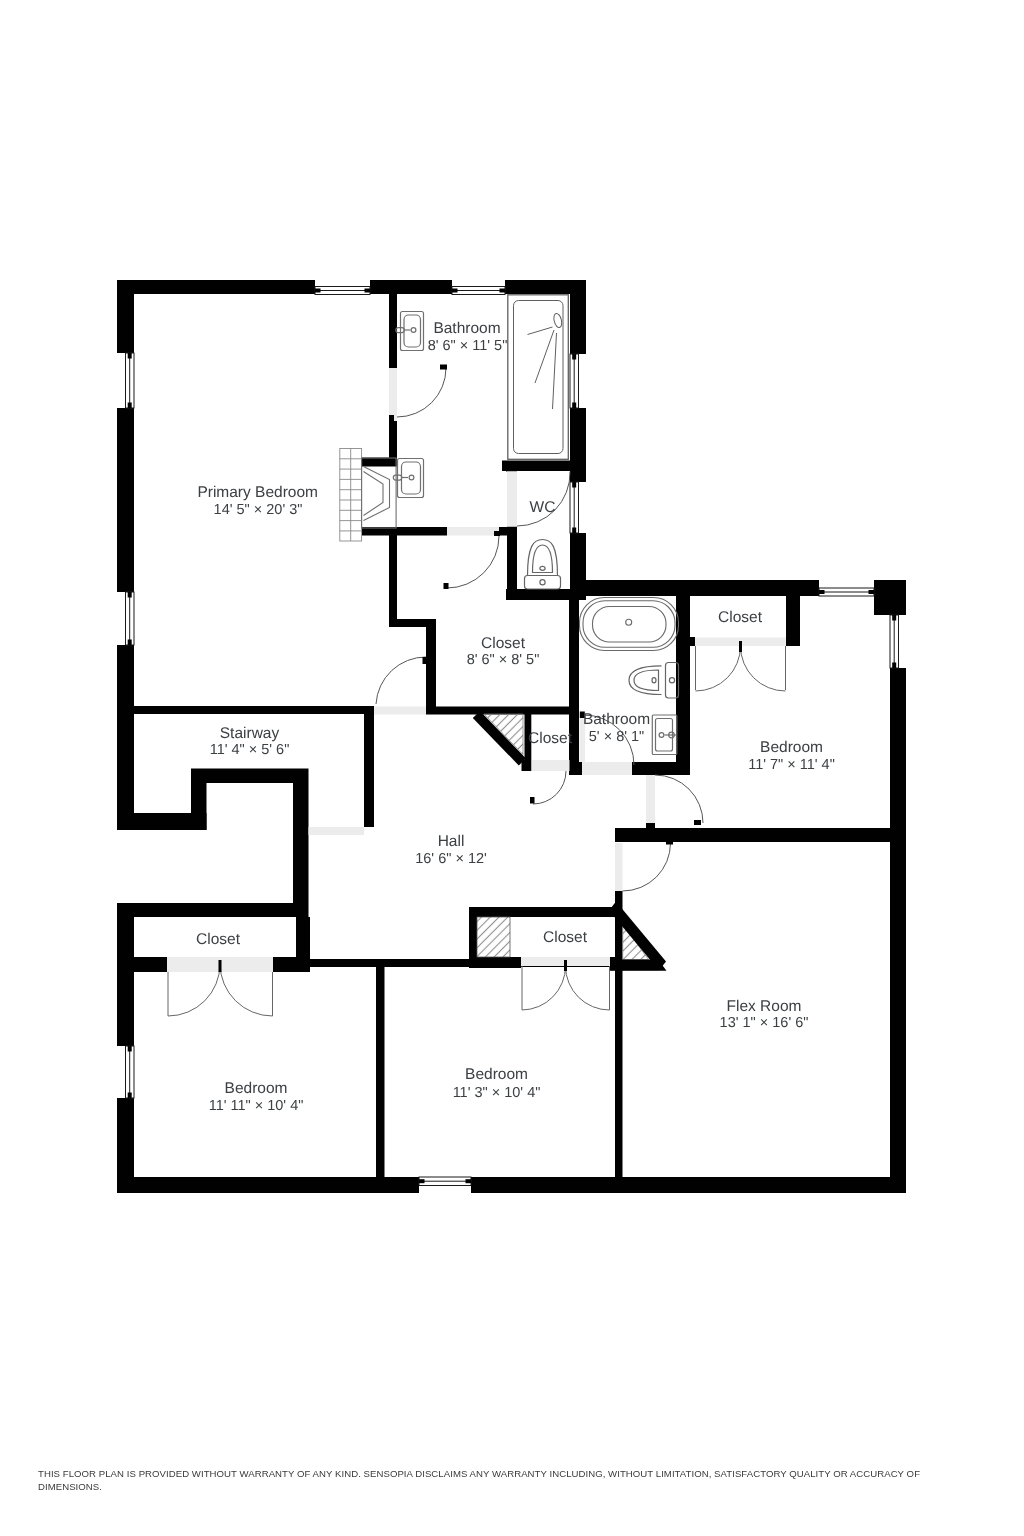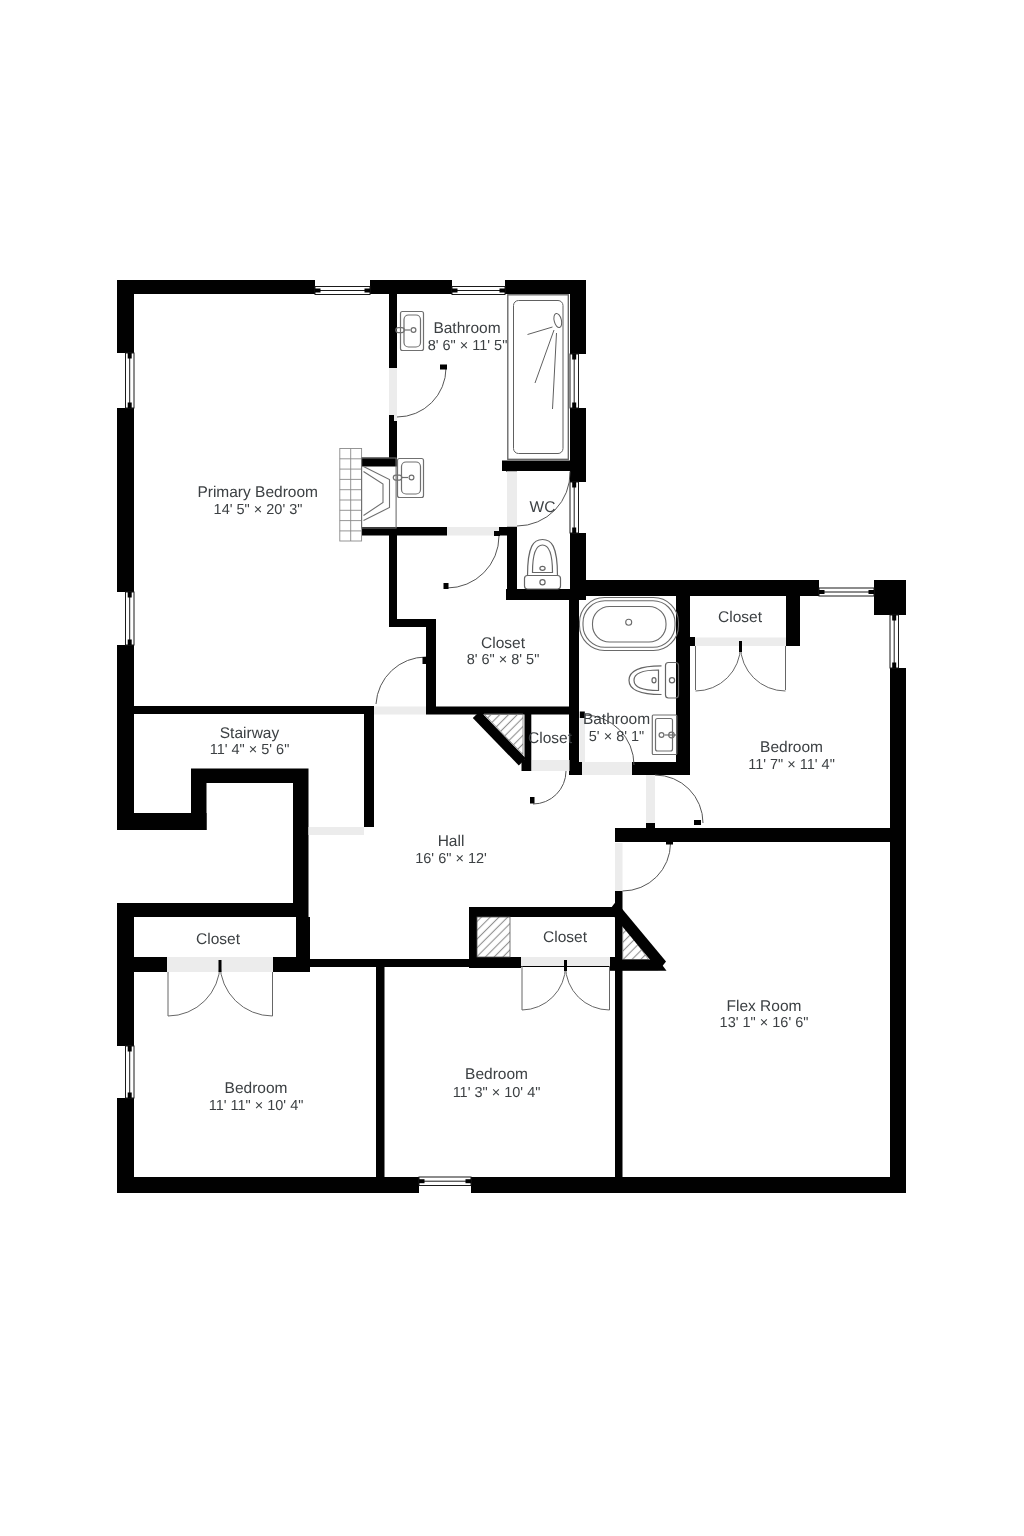--- a/index.html
+++ b/index.html
@@ -434,13 +434,14 @@
 <text class="rn" x="496.5" y="1079.3">Bedroom</text>
 <text class="dm" x="496.5" y="1097">11' 3" × 10' 4"</text>
 </g>
 
 <g text-anchor="middle">
 <text class="rn" x="764" y="1010.6">Flex Room</text>
 <text class="dm" x="764" y="1027">13' 1" × 16' 6"</text>
 </g>
 </svg>
 
+<div class="disc">THIS FLOOR PLAN IS PROVIDED WITHOUT WARRANTY OF ANY KIND. SENSOPIA DISCLAIMS ANY WARRANTY INCLUDING, WITHOUT LIMITATION, SATISFACTORY QUALITY OR ACCURACY OF<br>DIMENSIONS.</div>
 </div>
 
 </body></html>

